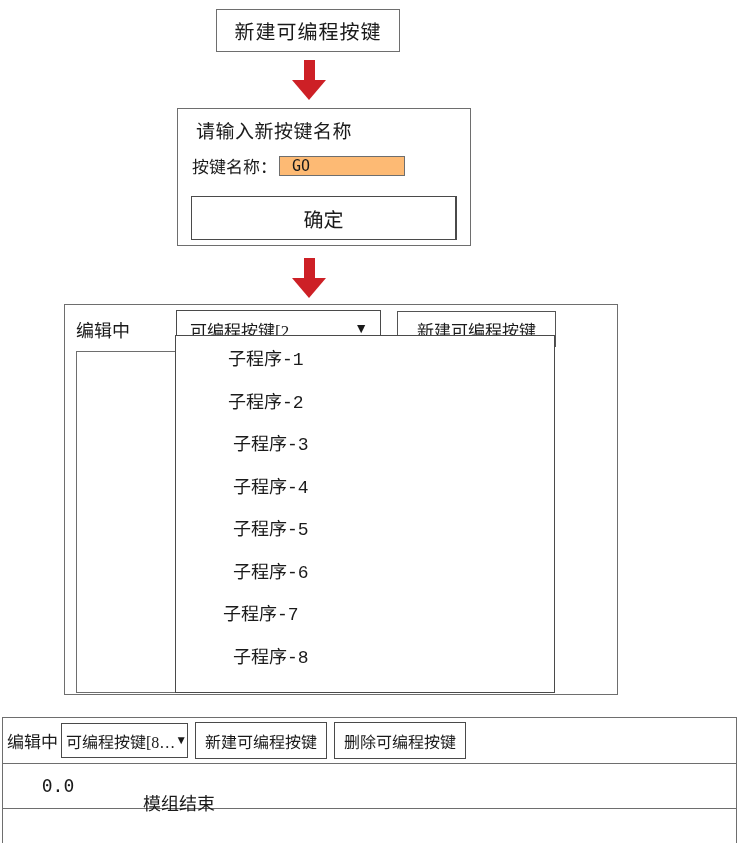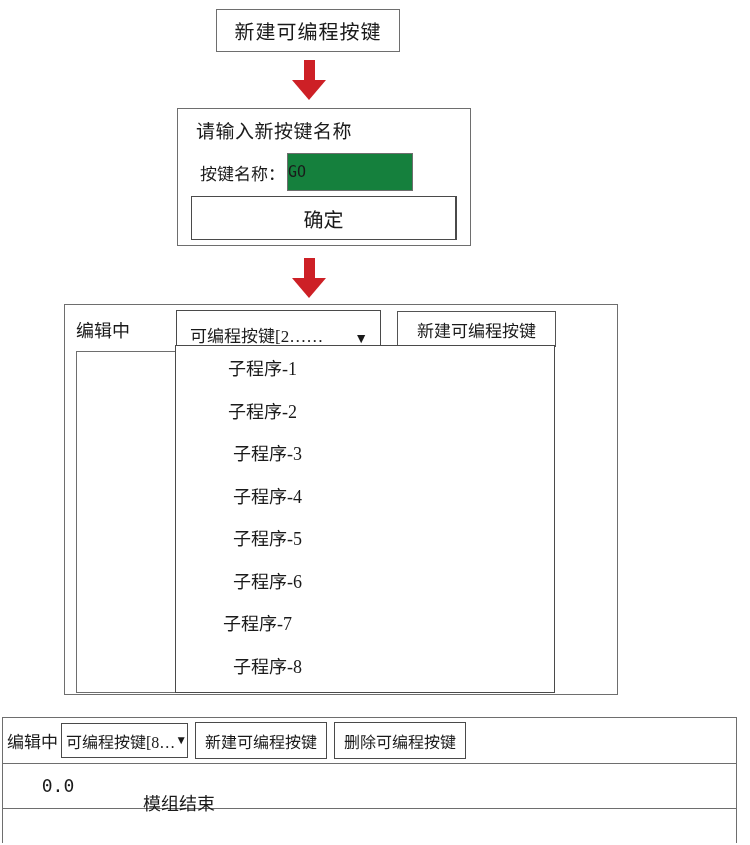--- a/index.html
+++ b/index.html
@@ -66,36 +66,36 @@
     margin-left: 24px;
   }
   #dialog-title {
     position: absolute;
     left: 18px; top: 7px;
     font-size: 19px;
     letter-spacing: 0.5px;
   }
   #dialog-field-row {
     position: absolute;
-    left: 22px; top: 44px;
+    left: 14px; top: 44px;
     display: flex;
     align-items: center;
   }
   #dialog-field-label {
     font-size: 17px;
     margin-right: 2px;
     white-space: nowrap;
   }
   #dialog-name-input {
-    width: 126px; height: 38px;
-    border: 1.5px solid #6e6e6e;
-    background: #15803d;
-    display: flex;
-    align-items: center;
-    padding-left: 0;
+    width: 126px; height: 20px;
+    border: 1.5px solid #6e6e6e;
+    background: #fdba74;
+    display: flex;
+    align-items: center;
+    padding-left: 12px;
     box-sizing: border-box;
     font-family: "DejaVu Sans Mono", "Liberation Mono", monospace;
     font-size: 15px;
   }
   #dialog-buttons {
     position: absolute;
     left: 13px; top: 87px;
     width: 264px; height: 42px;
     border: 1.5px solid #4a4a4a;
     display: flex;
@@ -126,21 +126,21 @@
     margin-left: 11px;
     width: 100px;
     font-size: 18px;
     white-space: nowrap;
   }
   #editor-key-select {
     width: 205px; height: 38px;
     border: 1.5px solid #4a4a4a;
     background: #ffffff;
     display: flex;
-    align-items: flex-end;
+    align-items: center;
     justify-content: space-between;
     padding: 0 12px 0 13px;
     box-sizing: border-box;
     font-size: 17px;
     white-space: nowrap;
   }
   #editor-key-select .caret { font-size: 14px; margin-left: 6px; }
   #editor-new-key-button {
     margin-left: 16px;
     width: 157px; height: 34px;
@@ -154,24 +154,25 @@
   }
   #editor-left-column {
     position: absolute;
     left: 11px; top: 46px; width: 99px; bottom: 1px;
     border: 1px solid #6e6e6e;
     border-right: none;
     background: #ffffff;
   }
   #subprogram-list {
     position: absolute;
-    left: 110px; top: 40px; width: 380px; bottom: 1px;
+    left: 110px; top: 30px; width: 380px; bottom: 1px;
     border: 1px solid #4a4a4a;
     background: #ffffff;
     box-sizing: border-box;
+    font-family: Liberation Mono, monospace;
   }
   .subprogram-item {
     height: 42.5px;
     display: flex;
     align-items: center;
     padding-left: 52px;
     font-size: 18px;
     white-space: nowrap;
   }
   .subprogram-item.indent-a { padding-left: 52px; }

